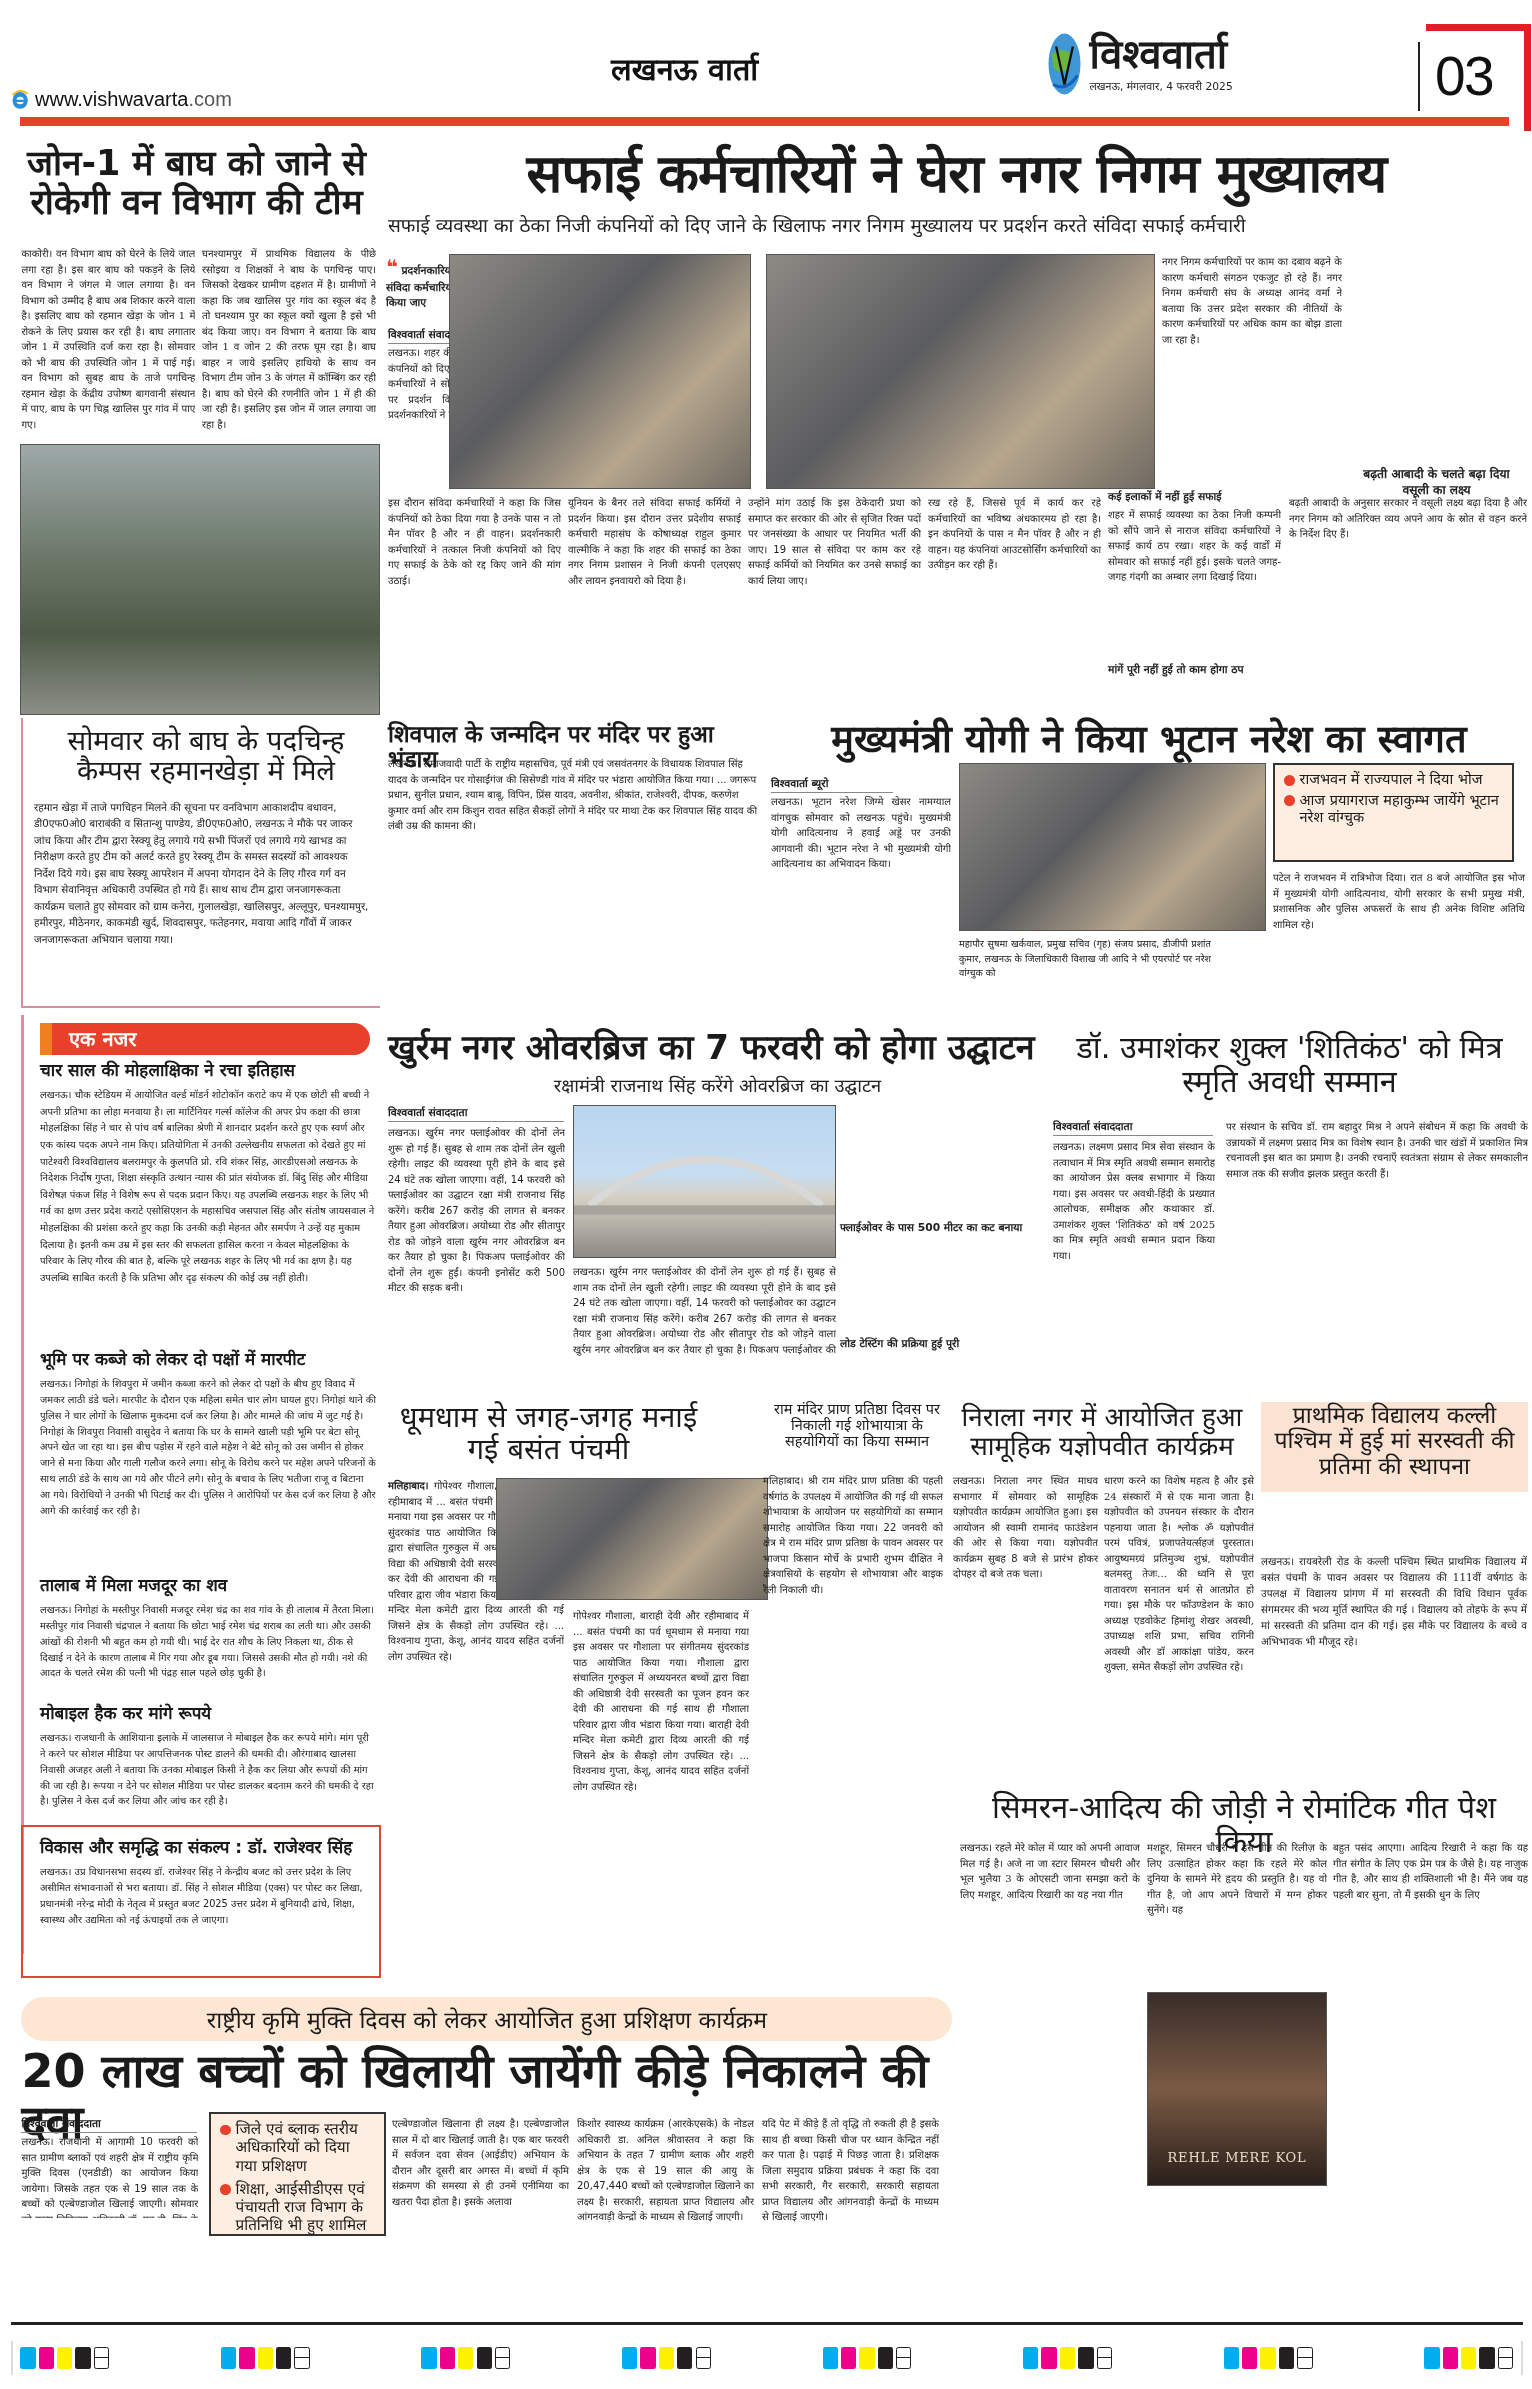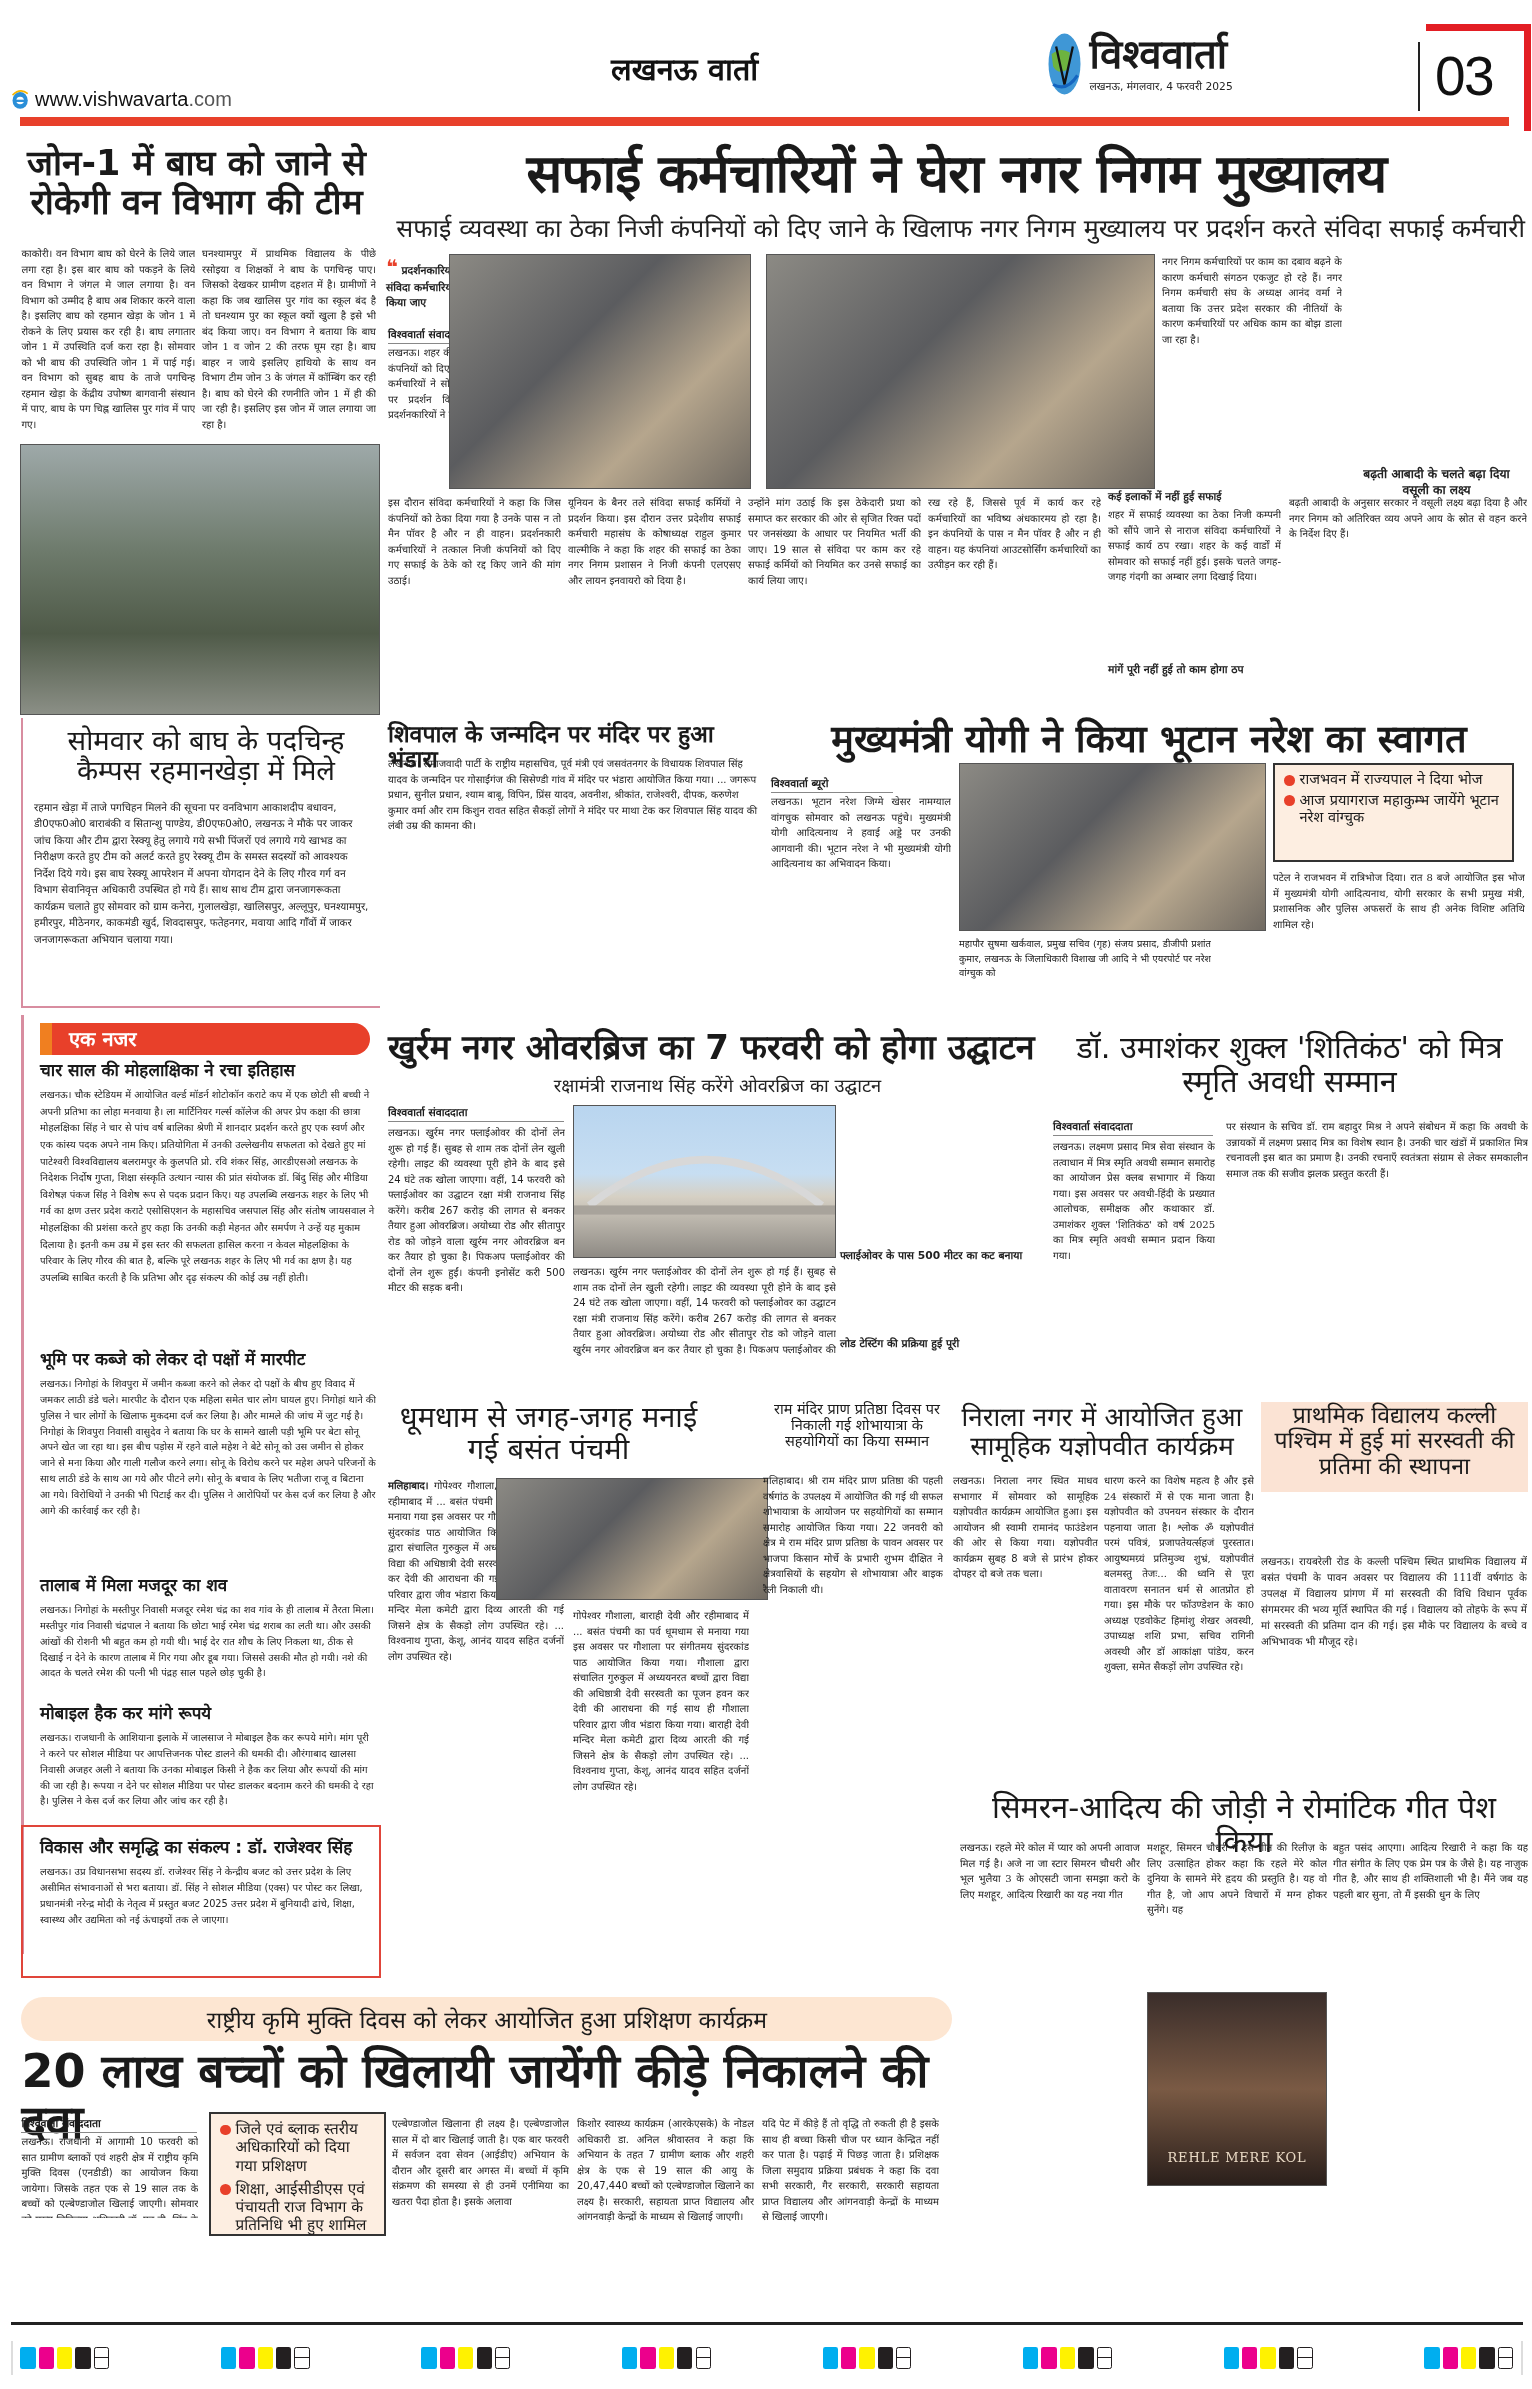--- a/index.html
+++ b/index.html
@@ -112,21 +112,21 @@
 <div class="abs hl" style="left:40px; top:1576px; width:336px; font-size:17px;">तालाब में मिला मजदूर का शव</div>
 <div class="abs col" style="left:40px; top:1602px; width:336px; height:99px; text-align:left; font-size:9.8px; line-height:1.62;">लखनऊ। निगोहां के मस्तीपुर निवासी मजदूर रमेश चंद्र का शव गांव के ही तालाब में तैरता मिला। मस्तीपुर गांव निवासी चंद्रपाल ने बताया कि छोटा भाई रमेश चंद्र शराब का लती था। और उसकी आंखों की रोशनी भी बहुत कम हो गयी थी। भाई देर रात शौच के लिए निकला था, ठीक से दिखाई न देने के कारण तालाब में गिर गया और डूब गया। जिससे उसकी मौत हो गयी। नशे की आदत के चलते रमेश की पत्नी भी पंद्रह साल पहले छोड़ चुकी है।</div>
 
 <div class="abs hl" style="left:40px; top:1704px; width:336px; font-size:17px;">मोबाइल हैक कर मांगे रूपये</div>
 <div class="abs col" style="left:40px; top:1730px; width:336px; height:99px; text-align:left; font-size:9.8px; line-height:1.62;">लखनऊ। राजधानी के आशियाना इलाके में जालसाज ने मोबाइल हैक कर रूपये मांगे। मांग पूरी ने करने पर सोशल मीडिया पर आपत्तिजनक पोस्ट डालने की धमकी दी। औरंगाबाद खालसा निवासी अजहर अली ने बताया कि उनका मोबाइल किसी ने हैक कर लिया और रूपयों की मांग की जा रही है। रूपया न देने पर सोशल मीडिया पर पोस्ट डालकर बदनाम करने की धमकी दे रहा है। पुलिस ने केस दर्ज कर लिया और जांच कर रही है।</div>
 
 <div class="abs hl" style="left:40px; top:1838px; width:336px; font-size:17px;">विकास और समृद्धि का संकल्प : डॉ. राजेश्वर सिंह</div>
 <div class="abs col" style="left:40px; top:1864px; width:336px; height:115px; text-align:left; font-size:9.8px; line-height:1.62;">लखनऊ। उप्र विधानसभा सदस्य डॉ. राजेश्वर सिंह ने केन्द्रीय बजट को उत्तर प्रदेश के लिए असीमित संभावनाओं से भरा बताया। डॉ. सिंह ने सोशल मीडिया (एक्स) पर पोस्ट कर लिखा, प्रधानमंत्री नरेन्द्र मोदी के नेतृत्व में प्रस्तुत बजट 2025 उत्तर प्रदेश में बुनियादी ढांचे, शिक्षा, स्वास्थ्य और उद्यमिता को नई ऊंचाइयों तक ले जाएगा।</div>
 
 <div class="abs hl" style="left:388px; top:145px; width:1137px; font-size:53px; text-align:center; letter-spacing:-0.8px;">सफाई कर्मचारियों ने घेरा नगर निगम मुख्यालय</div>
-<div class="abs subhl" style="left:388px; top:215px; width:1137px; font-size:25px; text-align:right;">सफाई व्यवस्था का ठेका निजी कंपनियों को दिए जाने के खिलाफ नगर निगम मुख्यालय पर प्रदर्शन करते संविदा सफाई कर्मचारी</div>
+<div class="abs subhl" style="left:388px; top:215px; width:1137px; font-size:19px; text-align:left;">सफाई व्यवस्था का ठेका निजी कंपनियों को दिए जाने के खिलाफ नगर निगम मुख्यालय पर प्रदर्शन करते संविदा सफाई कर्मचारी</div>
 
 <div class="abs" style="left:386px; top:253px; width:122px; height:69px; font-size:10.7px; font-weight:bold; line-height:1.4; color:#222;">
   <span class="quote-mark">❝</span>
   <span>प्रदर्शनकारियों ने की मांग संविदा कर्मचारियों को नियमित किया जाए</span>
 </div>
 <div class="abs byline" style="left:388px; top:327px; width:176px;">विश्ववार्ता संवाददाता</div>
 <div class="abs col" style="left:388px; top:345px; width:177px; height:145px;">लखनऊ। शहर की सफाई व्यवस्था का ठेका निजी कंपनियों को दिए जाने के खिलाफ संविदा सफाई कर्मचारियों ने सोमवार को नगर निगम मुख्यालय पर प्रदर्शन किया। करीब तीन घंटे तक प्रदर्शनकारियों ने मुख्यालय पर प्रदर्शन किया।</div>
 
 <div class="abs photo" style="left:449px; top:254px; width:302px; height:235px;"></div>
 <div class="abs photo" style="left:766px; top:254px; width:389px; height:235px;"></div>
@@ -168,21 +168,21 @@
 <div class="abs subhl" style="left:458px; top:1075px; width:519px; font-size:18.3px; text-align:center;">रक्षामंत्री राजनाथ सिंह करेंगे ओवरब्रिज का उद्घाटन</div>
 <div class="abs byline" style="left:388px; top:1105px; width:176px;">विश्ववार्ता संवाददाता</div>
 <div class="abs col" style="left:388px; top:1125px; width:177px; height:229px;">लखनऊ। खुर्रम नगर फ्लाईओवर की दोनों लेन शुरू हो गई हैं। सुबह से शाम तक दोनों लेन खुली रहेगी। लाइट की व्यवस्था पूरी होने के बाद इसे 24 घंटे तक खोला जाएगा। वहीं, 14 फरवरी को फ्लाईओवर का उद्घाटन रक्षा मंत्री राजनाथ सिंह करेंगे। करीब 267 करोड़ की लागत से बनकर तैयार हुआ ओवरब्रिज। अयोध्या रोड और सीतापुर रोड को जोड़ने वाला खुर्रम नगर ओवरब्रिज बन कर तैयार हो चुका है। पिकअप फ्लाईओवर की दोनों लेन शुरू हुईं। कंपनी इनोसेंट करी 500 मीटर की सड़क बनी।</div>
 <div class="abs photo photo-bridge" style="left:573px; top:1105px; width:263px; height:153px;">
   <svg width="263" height="153" viewBox="0 0 344 200">
     <path d="M20 130 Q172 10 324 130" stroke="#d8d8d8" stroke-width="10" fill="none"></path>
     <rect x="0" y="130" width="344" height="12" fill="#a8a39b"></rect>
   </svg>
 </div>
 <div class="abs col" style="left:573px; top:1264px; width:263px; height:92px;">लखनऊ। खुर्रम नगर फ्लाईओवर की दोनों लेन शुरू हो गई हैं। सुबह से शाम तक दोनों लेन खुली रहेगी। लाइट की व्यवस्था पूरी होने के बाद इसे 24 घंटे तक खोला जाएगा। वहीं, 14 फरवरी को फ्लाईओवर का उद्घाटन रक्षा मंत्री राजनाथ सिंह करेंगे। करीब 267 करोड़ की लागत से बनकर तैयार हुआ ओवरब्रिज। अयोध्या रोड और सीतापुर रोड को जोड़ने वाला खुर्रम नगर ओवरब्रिज बन कर तैयार हो चुका है। पिकअप फ्लाईओवर की दोनों लेन शुरू हुईं। कंपनी इनोसेंट करी 500 मीटर की सड़क बनी।</div>
-<div class="abs small-highlight" style="left:840px; top:1221px; width:206px; font-size:10.7px;margin-top:28px;">फ्लाईओवर के पास 500 मीटर का कट बनाया</div>
+<div class="abs small-highlight" style="left:840px; top:1221px; width:206px; font-size:10.7px;">फ्लाईओवर के पास 500 मीटर का कट बनाया</div>
 <div class="abs small-highlight" style="left:840px; top:1337px; width:206px; font-size:10.7px;">लोड टेस्टिंग की प्रक्रिया हुई पूरी</div>
 
 <div class="abs hl" style="left:1053px; top:1031px; width:473px; font-size:30.5px; text-align:center; font-weight:normal;">डॉ. उमाशंकर शुक्ल 'शितिकंठ' को मित्र स्मृति अवधी सम्मान</div>
 <div class="abs byline" style="left:1053px; top:1119px; width:160px;">विश्ववार्ता संवाददाता</div>
 <div class="abs col serif" style="left:1053px; top:1139px; width:162px; height:221px;">लखनऊ। लक्ष्मण प्रसाद मित्र सेवा संस्थान के तत्वाधान में मित्र स्मृति अवधी सम्मान समारोह का आयोजन प्रेस क्लब सभागार में किया गया। इस अवसर पर अवधी-हिंदी के प्रख्यात आलोचक, समीक्षक और कथाकार डॉ. उमाशंकर शुक्ल 'शितिकंठ' को वर्ष 2025 का मित्र स्मृति अवधी सम्मान प्रदान किया गया।</div>
 <div class="abs col serif" style="left:1226px; top:1119px; width:302px; height:237px;">पर संस्थान के सचिव डॉ. राम बहादुर मिश्र ने अपने संबोधन में कहा कि अवधी के उन्नायकों में लक्ष्मण प्रसाद मित्र का विशेष स्थान है। उनकी चार खंडों में प्रकाशित मित्र रचनावली इस बात का प्रमाण है। उनकी रचनाएँ स्वतंत्रता संग्राम से लेकर समकालीन समाज तक की सजीव झलक प्रस्तुत करती हैं।</div>
 
 <div class="abs hl" style="left:388px; top:1402px; width:321px; font-size:29px; text-align:center; font-weight:normal;">धूमधाम से जगह-जगह मनाई गई बसंत पंचमी</div>
 <div class="abs col" style="left:388px; top:1478px; width:176px; height:473px;"><b>मलिहाबाद।</b> <span>गोपेश्वर गौशाला, बाराही देवी और रहीमाबाद में ... बसंत पंचमी का पर्व धूमधाम से मनाया गया इस अवसर पर गौशाला पर संगीतमय सुंदरकांड पाठ आयोजित किया गया। गौशाला द्वारा संचालित गुरुकुल में अध्ययनरत बच्चों द्वारा विद्या की अधिष्ठात्री देवी सरस्वती का पूजन हवन कर देवी की आराधना की गई साथ ही गौशाला परिवार द्वारा जीव भंडारा किया गया। बाराही देवी मन्दिर मेला कमेटी द्वारा दिव्य आरती की गई जिसने क्षेत्र के सैकड़ो लोग उपस्थित रहे। ... विश्वनाथ गुप्ता, केशू, आनंद यादव सहित दर्जनों लोग उपस्थित रहे।</span></div>
 <div class="abs photo" style="left:496px; top:1478px; width:272px; height:122px;"></div>

